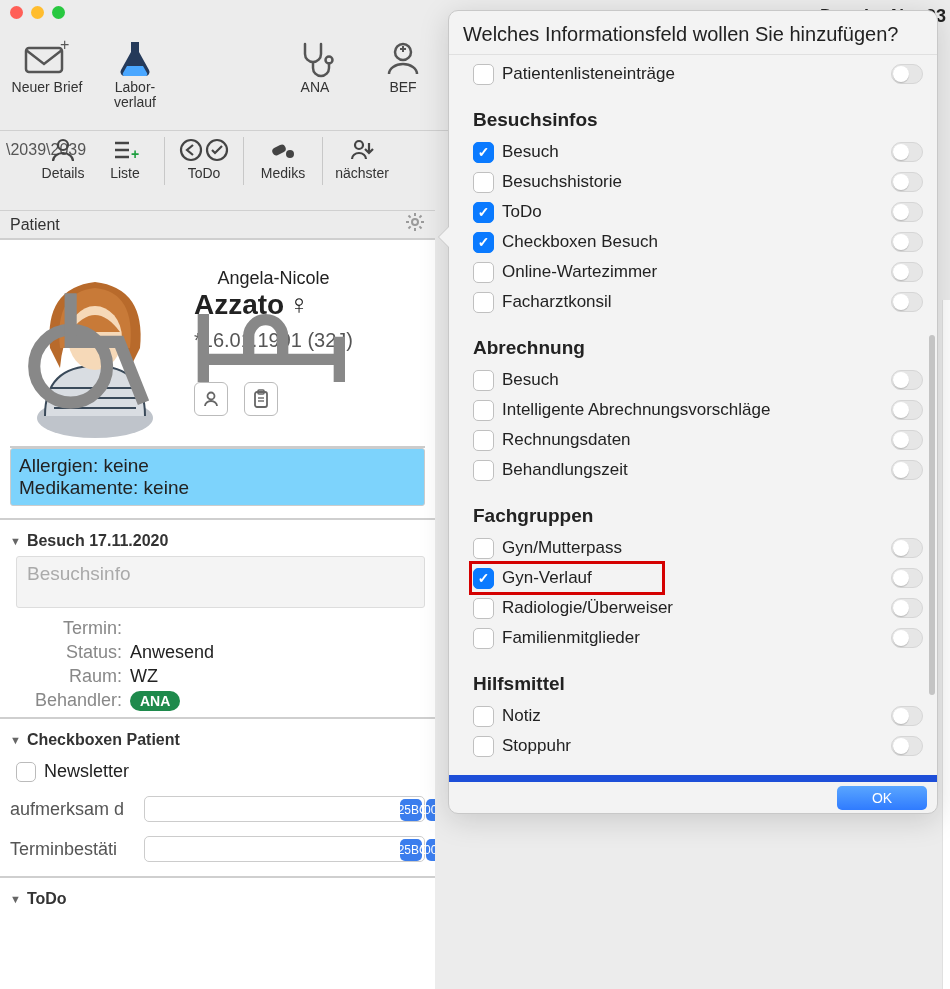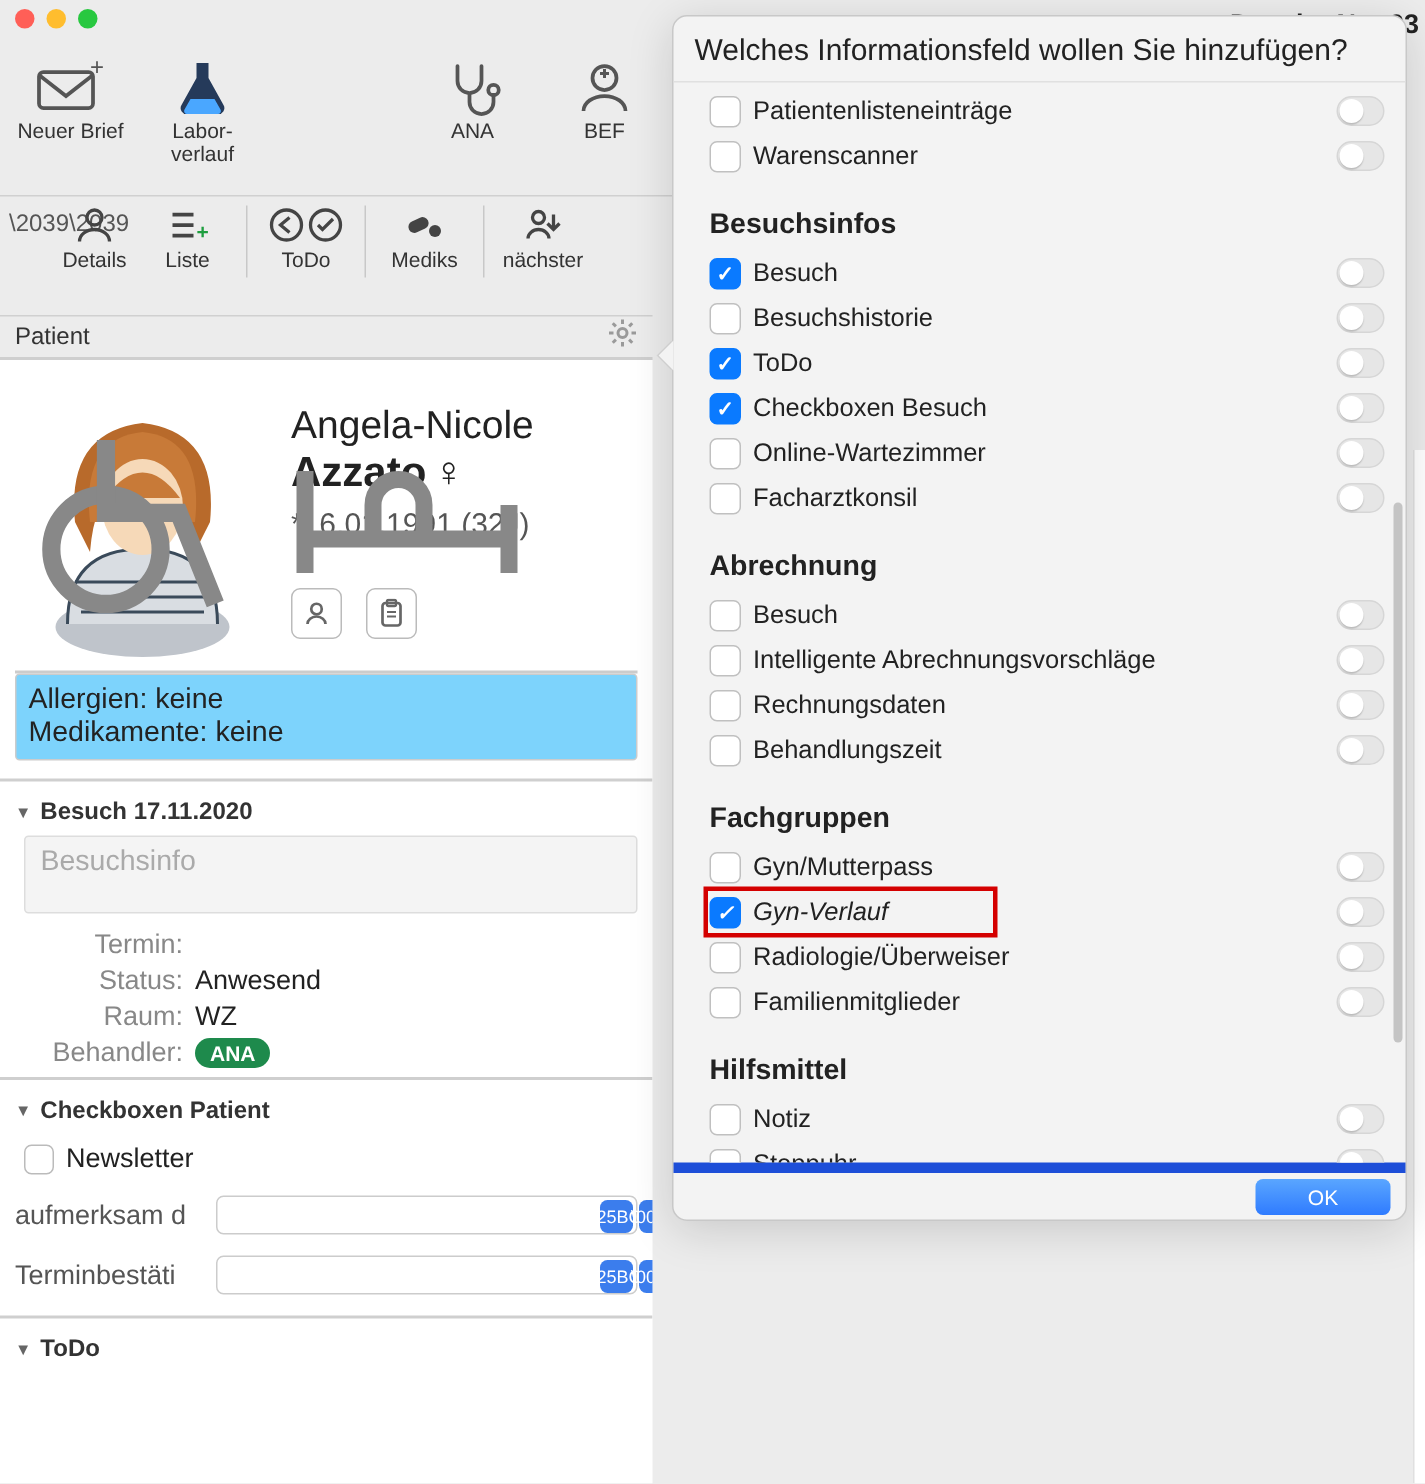--- a/index.html
+++ b/index.html
@@ -108,21 +108,21 @@
     gap: 14px;
     margin-bottom: 10px;
   }
   .avatar {
     width: 170px;
     position: relative;
   }
   .avatar svg { width: 170px; height: 180px; }
   .underline { border-bottom: 2px solid #ccc; margin-top: -6px; }
   .pnames { padding-top: 10px; }
-  .pnames .fn { font-size: 26px; text-align: center; }
+  .pnames .fn { font-size: 18px; text-align: center; }
   .pnames .ln { font-size: 28px; font-weight: bold; }
   .pnames .dob { font-size: 20px; color: #555; margin-top: 8px; }
   .smallbtns { display: flex; gap: 16px; margin-top: 30px; }
   .smallbtns .sq {
     width: 34px; height: 34px;
     border: 1px solid #bbb; border-radius: 6px;
     display: flex; align-items: center; justify-content: center;
     color: #555;
   }
   .notes {
@@ -542,25 +542,20 @@
 <div class="dialog">
   <div class="dialog-title">Welches Informationsfeld wollen Sie hinzufügen?</div>
   <div class="dialog-body" id="dialog-body">
     <div class="scroll"></div>
   <div class="firstpartial">
         <div class="item-row">
           <span class="cb"></span>
           <span>Patientenlisteneinträge</span>
           <span class="toggle"></span>
         </div>
-        <div class="item-row">
-          <span class="cb"></span>
-          <span>Warenscanner</span>
-          <span class="toggle"></span>
-        </div>
       </div>
       <div>
         <div class="group-title">Besuchsinfos</div>
         <div class="item-row">
           <span class="cb checked"></span>
           <span>Besuch</span>
           <span class="toggle"></span>
         </div>
         <div class="item-row">
           <span class="cb"></span>
@@ -611,21 +606,21 @@
           <span class="toggle"></span>
         </div>
       </div>
       <div>
         <div class="group-title">Fachgruppen</div>
         <div class="item-row">
           <span class="cb"></span>
           <span>Gyn/Mutterpass</span>
           <span class="toggle"></span>
         </div>
-        <div class="item-row" style="position: relative; font-style: italic;">
+        <div class="item-row" style="position: relative;">
           <span class="cb checked"></span>
           <span>Gyn-Verlauf</span>
           <span class="toggle"></span>
           <div class="highlight-box" style="left: -4px; top: -2px; width: 196px; height: 34px;"></div>
         </div>
         <div class="item-row">
           <span class="cb"></span>
           <span>Radiologie/Überweiser</span>
           <span class="toggle"></span>
         </div>

